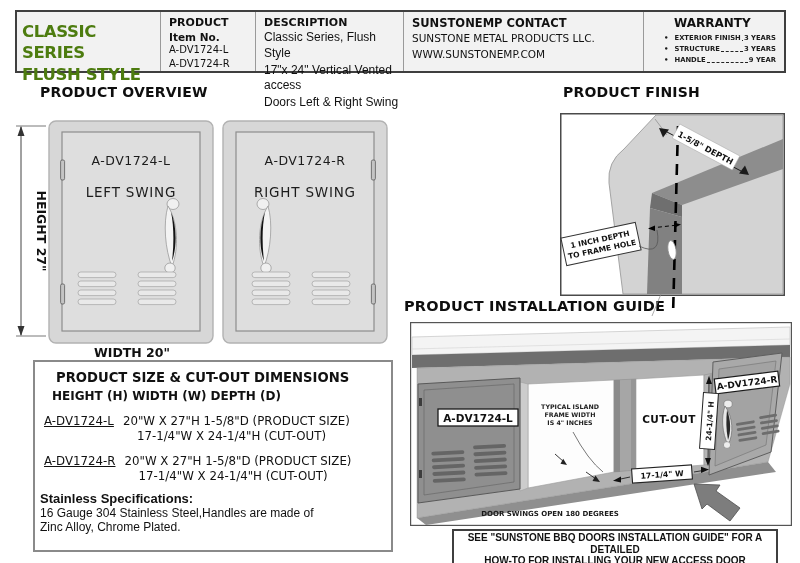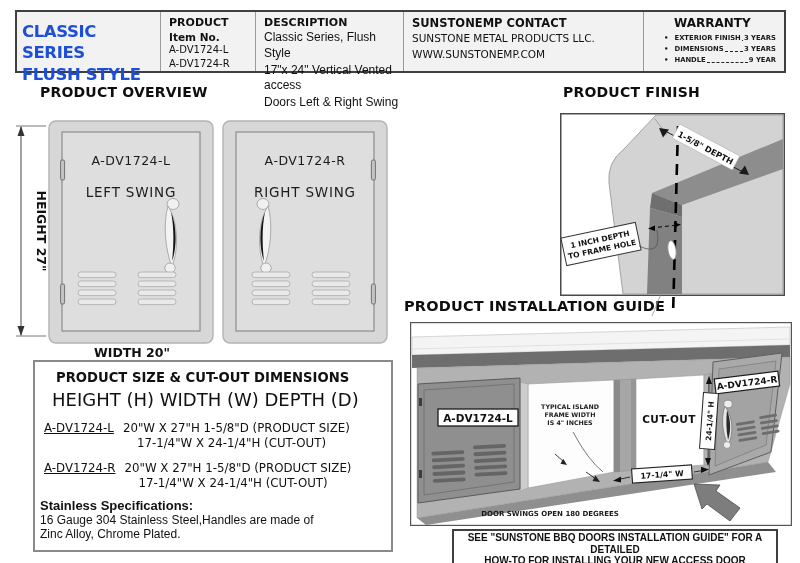--- a/index.html
+++ b/index.html
@@ -1,42 +1,42 @@
 <!DOCTYPE html>
 <html><head>
 <meta charset="utf-8">
 <style>
   html,body{margin:0;padding:0;background:#fff}
   .page{position:relative;width:800px;height:563px;background:#ffffff;font-family:"DejaVu Sans",sans-serif;color:#111;overflow:hidden}
   .abs{position:absolute}
   svg{font-family:"DejaVu Sans",sans-serif}
   
   .header{position:absolute;left:15px;top:10px;width:771px;height:63px;background:#f2f2f2;border:2.5px solid #3f3f3f;display:flex;box-sizing:border-box}
-  .h-title{width:138px;padding:9px 0 0 5px;font-weight:bold;font-size:16.5px;line-height:1.3;letter-spacing:-0.4px;color:#1d4ed8}
+  .h-title{width:138px;padding:9px 0 0 5px;font-weight:bold;font-size:16.5px;line-height:1.3;letter-spacing:-0.4px;color:#4d7c0f}
   .h-col{border-left:1px solid #9a9a9a;padding:4px 0 0 8px;box-sizing:border-box}
   .h-product{width:95px}
   .h-desc{width:148px}
   .h-contact{width:240px}
   .h-warranty{flex:1;padding-right:8px}
   .h-label{font-weight:bold;font-size:11px;margin-bottom:1px}
   .h-bold{font-weight:bold;font-size:10.5px;margin-top:2px}
   .h-line{font-size:10px;line-height:1.4}
   .h-desc .h-line{font-family:"Liberation Sans",sans-serif;font-size:12px;line-height:1.32;margin-top:1px}
   .h-contact .h-label{font-size:11.5px}
   .h-contact .h-line{font-size:10.5px;line-height:1.5}
   .w-label{font-weight:bold;font-size:12px;margin:0 0 4px 22px}
   .w-row{display:flex;align-items:flex-end;font-size:6.8px;font-weight:bold;margin:0 0 3px 12px;color:#1a1a1a}
   .w-bullet{margin-right:6px;font-size:7px;line-height:1}
   .w-fill{flex:1;border-bottom:1px dashed #222;margin:0 1px 1.5px}
   
   .sec-head{position:absolute;font-weight:bold;font-size:14px;letter-spacing:.2px;color:#0e0e0e}
   
   .dims-box{position:absolute;left:33px;top:360px;width:360px;height:192px;border:2px solid #8a8a8a;background:#fff;box-sizing:border-box}
   .dims-title{font-weight:bold;font-size:13.2px;margin:8px 0 4px 21px}
-  .dims-sub{font-weight:normal;font-size:18px;margin:0 11px 0 17px}
+  .dims-sub{font-weight:bold;font-size:12px;margin:0 11px 0 17px}
   .entry{display:flex;gap:9px;margin:11px 0 0 9px;font-size:11.8px;line-height:1.25}
   .entry .model{text-decoration:underline;white-space:nowrap}
   .entry .v2{padding-left:14px}
   .mat-title{font-family:"Liberation Sans",sans-serif;font-weight:bold;font-size:13px;margin:7px 0 0 5px}
   .mat-line{font-family:"Liberation Sans",sans-serif;font-size:12px;line-height:1.2;margin-left:5px}
   
   .footer-note{position:absolute;left:452px;top:529px;width:326px;border:2px solid #3f3f3f;background:#fff;text-align:center;font-family:"Liberation Sans",sans-serif;font-weight:bold;font-size:10px;line-height:1.16;padding:1px 0;box-sizing:border-box}
 </style>
 </head>
 <body>
@@ -68,21 +68,21 @@
     <div class="h-col h-warranty">
       <div class="w-label">WARRANTY</div>
       <div class="w-row">
         <span class="w-bullet">•</span>
         <span>EXTERIOR FINISH</span>
         <span class="w-fill"></span>
         <span>3 YEARS</span>
       </div>
       <div class="w-row">
         <span class="w-bullet">•</span>
-        <span>DIMENSIONS</span>
+        <span>STRUCTURE</span>
         <span class="w-fill"></span>
         <span>3 YEARS</span>
       </div>
       <div class="w-row">
         <span class="w-bullet">•</span>
         <span>HANDLE</span>
         <span class="w-fill"></span>
         <span>9 YEAR</span>
       </div>
     </div>

